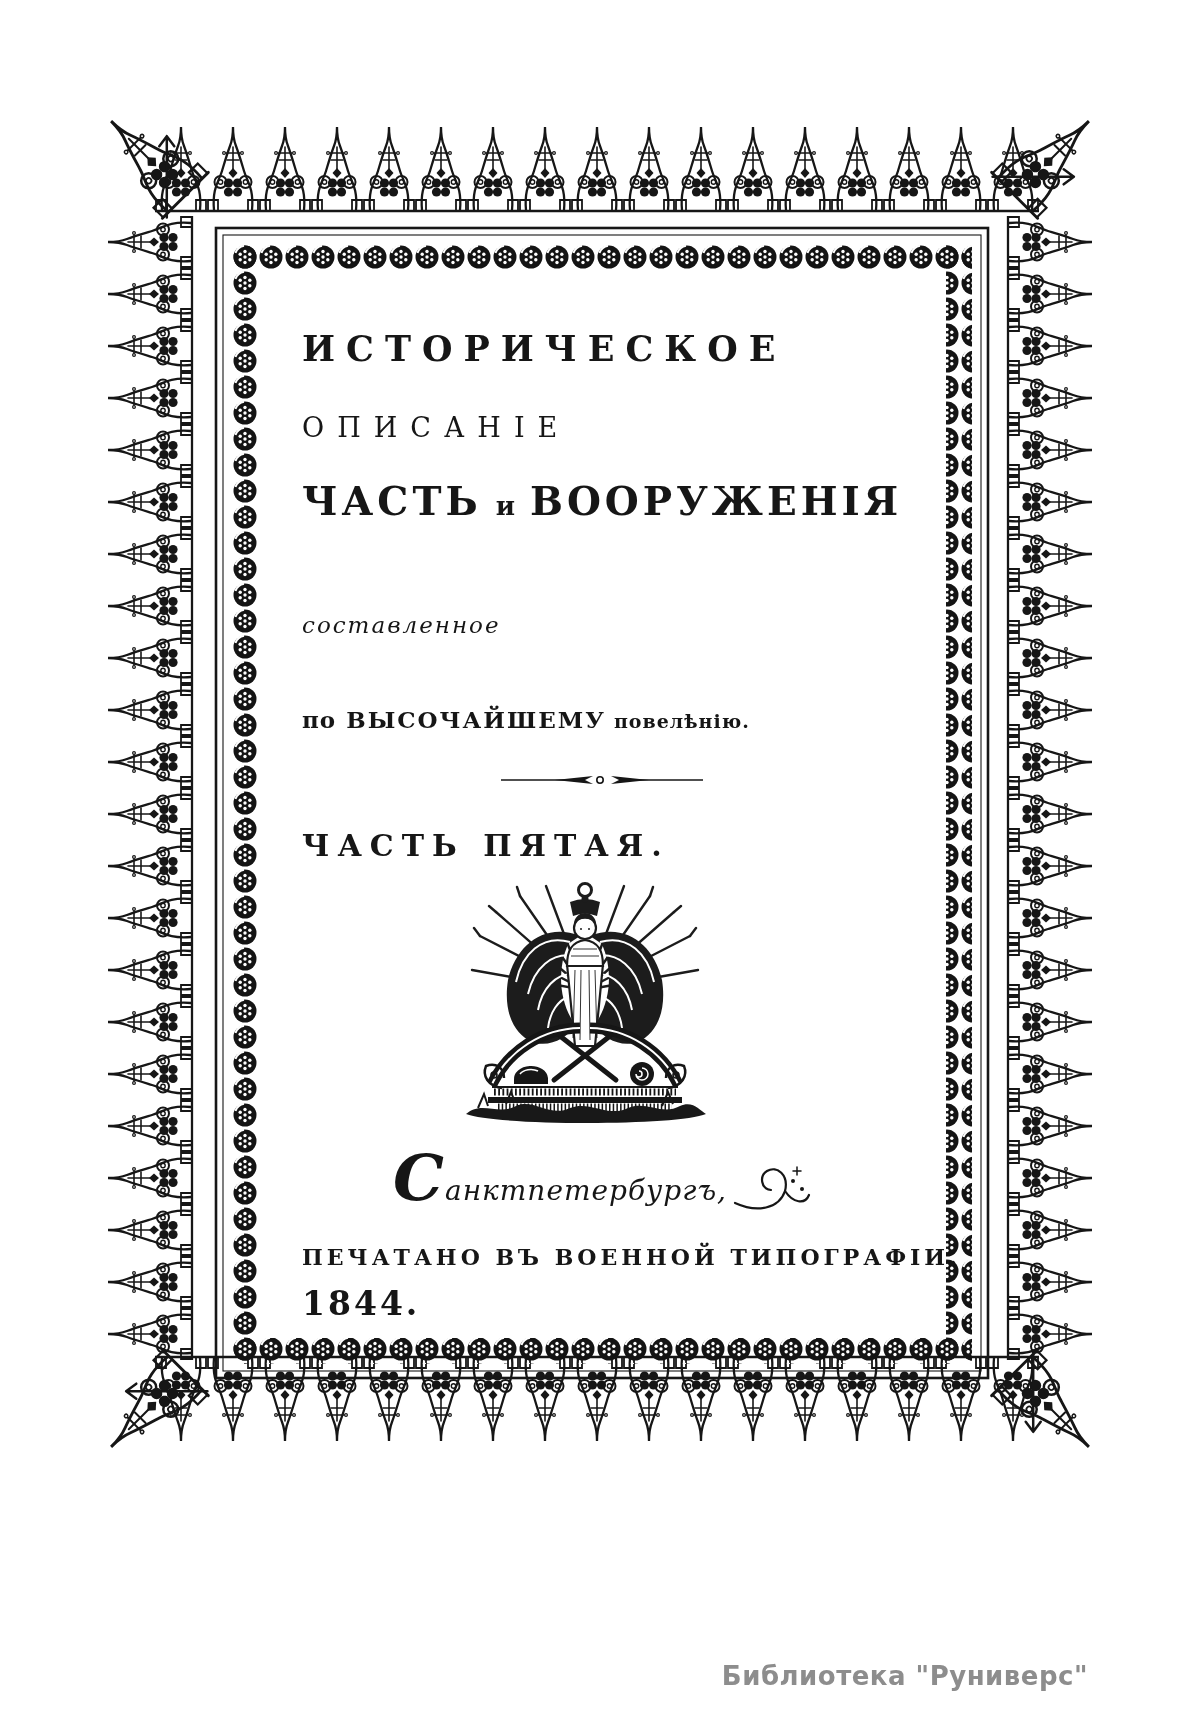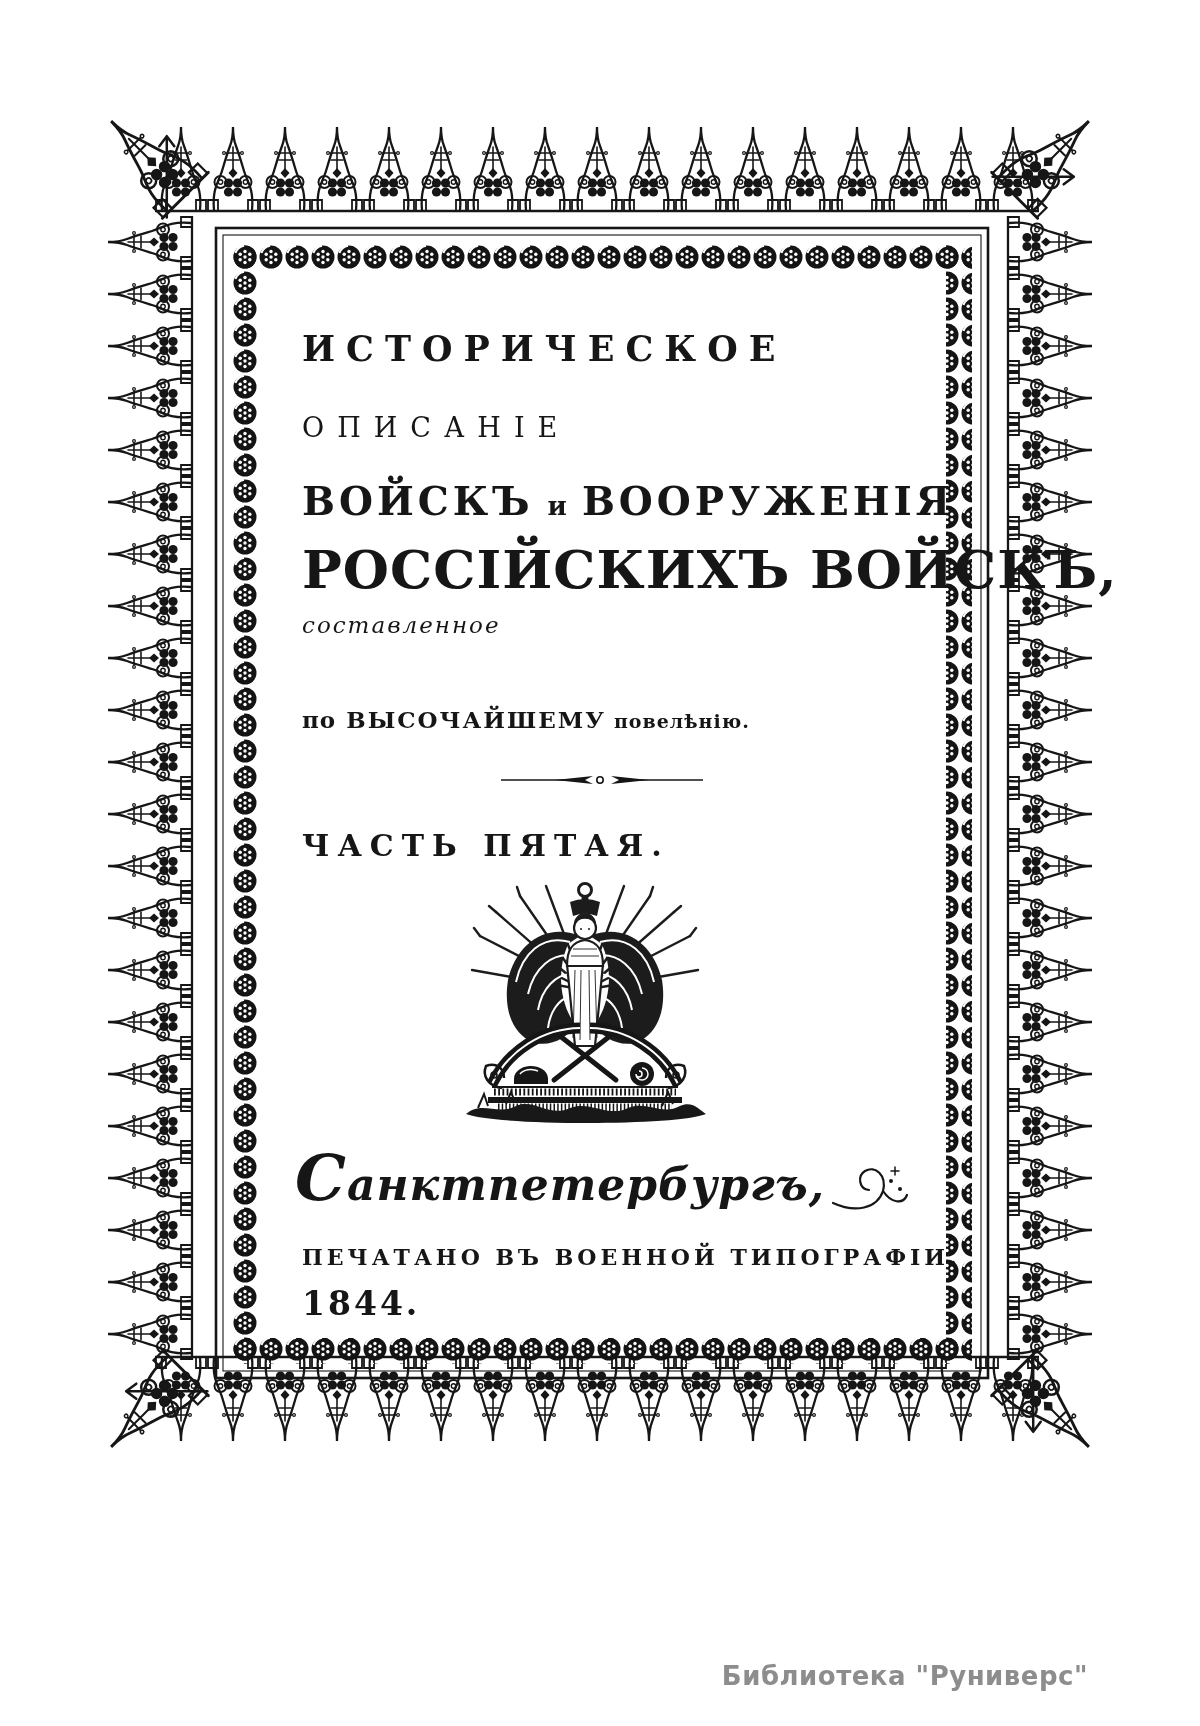--- a/index.html
+++ b/index.html
@@ -15,21 +15,21 @@
   .t-main{top:538px;font-size:53px;font-weight:bold;letter-spacing:1px;}
   .t-byline{top:612px;font-size:23px;font-style:italic;letter-spacing:2px;}
   .t-auth{top:706px;font-weight:bold;}
   .t-auth .pre{font-size:23px;letter-spacing:1px;margin-right:10px;}
   .t-auth .main{font-size:23px;letter-spacing:2px;}
   .t-auth .post{font-size:19px;letter-spacing:1px;margin-left:8px;}
   .t-part{top:828px;font-size:30px;font-weight:bold;letter-spacing:8px;}
   .divider{position:absolute;left:258px;top:772px;width:688px;text-align:center;}
   .cityrow{position:absolute;left:258px;top:1140px;width:688px;display:flex;
            justify-content:center;align-items:flex-end;gap:4px;}
-  .citytext{font-size:44px;font-style:italic;font-weight:700;letter-spacing:1px;}
+  .citytext{font-size:28px;font-style:italic;font-weight:400;letter-spacing:1px;}
   .citytext::first-letter{font-size:64px;font-weight:bold;}
   .t-printer{top:1244px;font-size:22px;font-weight:bold;letter-spacing:4px;}
   .t-year{top:1284px;font-size:33px;font-weight:bold;letter-spacing:3px;}
   .watermark{position:absolute;right:112px;top:1661px;font-family:"DejaVu Sans", sans-serif;
              font-weight:bold;font-size:26px;color:#8d8d8d;letter-spacing:0.5px;}
 </style>
 </head>
 <body>
 
 <div class="stage">
@@ -201,24 +201,23 @@
                C188,222 204,238 222,228 C234,222 242,232 248,236 C220,248 40,248 8,236 Z" fill="#181818"></path>
       <path d="M20,230 l6,-14 l4,12 M204,228 l6,-14 l5,12 M48,226 l5,-12 l4,10" stroke="#181818" stroke-width="2" fill="none"></path>
     </g>
   </svg>
 
   <div class="textline t-istor">ИСТОРИЧЕСКОЕ</div>
 
   <div class="textline t-opis">ОПИСАНІЕ</div>
 
   <div class="textline t-subject">
-    <span>ВОЙСКЪ</span><span class="conj">и</span><span>ВООРУЖЕНІЯ</span>
-  </div>
-
-  <div class="textline t-main">РОССІЙСКИХЪ ВОЙСКЪ,</div>
+    <span>ЧАСТЬ</span><span class="conj">и</span><span>ВООРУЖЕНІЯ</span>
+  </div>
+
 
   <div class="textline t-byline">составленное</div>
 
   <div class="textline t-auth">
     <span class="pre">по</span><span class="main">ВЫСОЧАЙШЕМУ</span><span class="post">повелѣнію.</span>
   </div>
 
   <div class="divider">
     <svg width="210" height="14" viewBox="0 0 210 14">
       <g stroke="#161616" fill="#161616">

